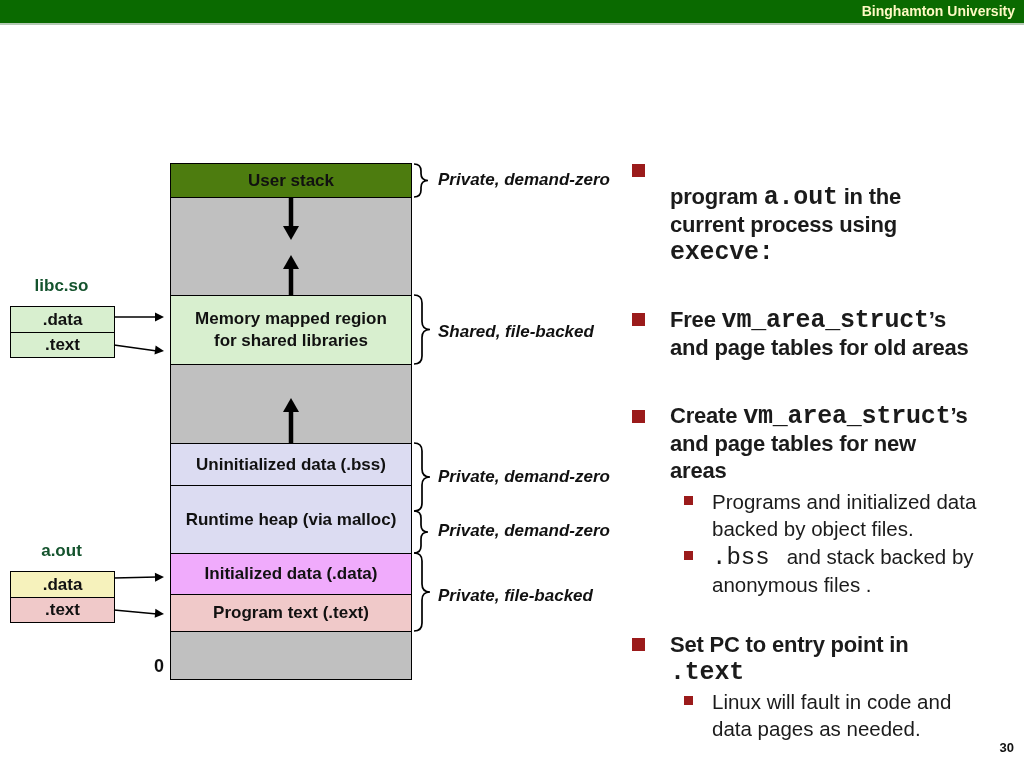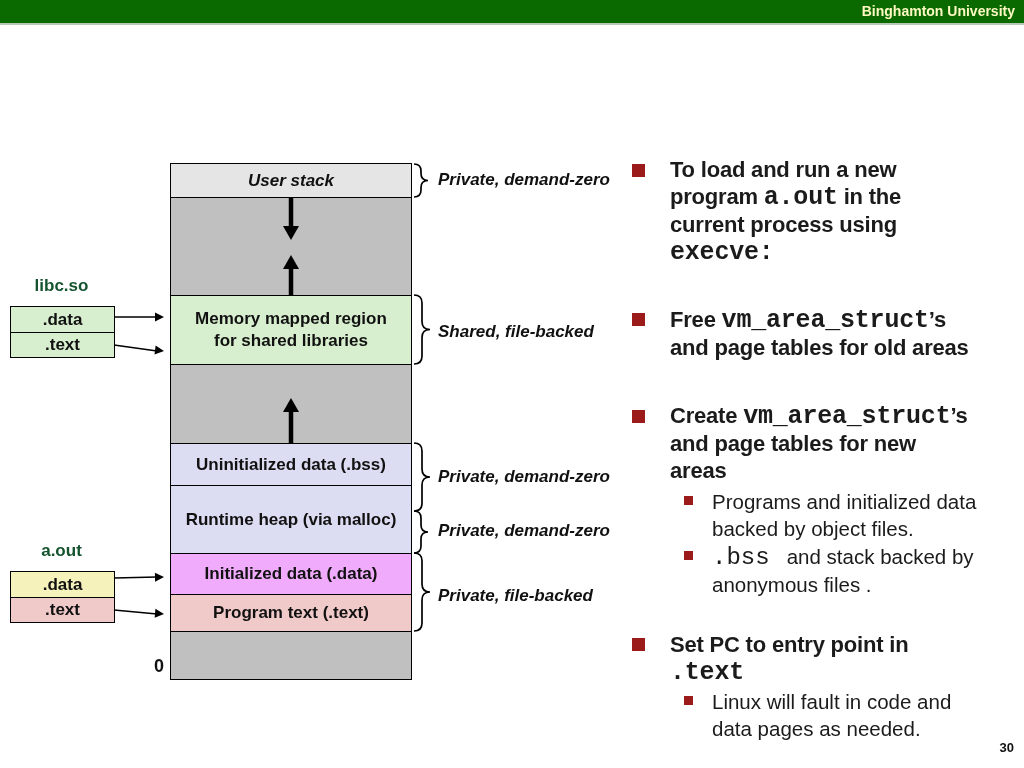--- a/index.html
+++ b/index.html
@@ -56,21 +56,21 @@
 <body>
 
 <div id="slide">
 
   <div id="header-bar" class="abs" style="background: rgb(10, 106, 0);">
     <div id="header-text" class="abs">Binghamton University</div>
   </div>
 
 
   <div id="mem-column" class="abs">
-      <div class="mem-row" style="height: 34px; background: #e5e5e5; font-style: italic;">User stack</div>
+      <div class="mem-row" style="height: 34px; background: #4d7c0f;">User stack</div>
       <div class="mem-row" style="height: 98px; background: rgb(192, 192, 192);"></div>
       <div class="mem-row" style="height: 69px; background: rgb(216, 239, 207);">Memory mapped region
 for shared libraries</div>
       <div class="mem-row" style="height: 79px; background: rgb(192, 192, 192);"></div>
       <div class="mem-row" style="height: 42px; background: rgb(220, 220, 242);">Uninitialized data (.bss)</div>
       <div class="mem-row" style="height: 68px; background: rgb(220, 220, 242);">Runtime heap (via malloc)</div>
       <div class="mem-row" style="height: 41px; background: #f0abfc;">Initialized data (.data)</div>
       <div class="mem-row" style="height: 37px; background: rgb(240, 201, 201);">Program text (.text)</div>
       <div class="mem-row" style="height: 47px; background: rgb(192, 192, 192);"></div>
     </div>
@@ -115,21 +115,21 @@
       <polygon points="164,614 154.7,617.8 155.4,608.8" fill="#000"></polygon>
       <path d="M 414 164 Q 421 164 421 171 L 421 173.5 Q 421 180.5 428 180.5 Q 421 180.5 421 187.5 L 421 190 Q 421 197 414 197" fill="none" stroke="#000" stroke-width="1.7"></path>
       <path d="M 414 295 Q 422 295 422 303 L 422 321.5 Q 422 329.5 430 329.5 Q 422 329.5 422 337.5 L 422 356 Q 422 364 414 364" fill="none" stroke="#000" stroke-width="1.7"></path>
       <path d="M 414 443 Q 422 443 422 451 L 422 469 Q 422 477 430 477 Q 422 477 422 485 L 422 503 Q 422 511 414 511" fill="none" stroke="#000" stroke-width="1.7"></path>
       <path d="M 414 511 Q 421 511 421 518 L 421 525 Q 421 532 428 532 Q 421 532 421 539 L 421 546 Q 421 553 414 553" fill="none" stroke="#000" stroke-width="1.7"></path>
       <path d="M 414 553 Q 422 553 422 561 L 422 584 Q 422 592 430 592 Q 422 592 422 600 L 422 623 Q 422 631 414 631" fill="none" stroke="#000" stroke-width="1.7"></path>
     </svg>
 
   <div id="bullets">
       <div class="abs bullet-sq" style="left: 632px; top: 164px; background: rgb(155, 27, 27);"></div>
-      <div class="abs bullet-text" style="left: 670px; top: 156px;"><span>To load and run a new</span><br><span>program </span><span class="mono">a.out</span><span> in the</span><br><span>current process using</span><br><span class="mono">execve:</span></div>
+      <div class="abs bullet-text" style="left: 670px; top: 156px;"><br><span>program </span><span class="mono">a.out</span><span> in the</span><br><span>current process using</span><br><span class="mono">execve:</span></div>
       <div class="abs bullet-sq" style="left: 632px; top: 313px; background: rgb(155, 27, 27);"></div>
       <div class="abs bullet-text" style="left: 670px; top: 306px;"><span>Free </span><span class="mono">vm_area_struct</span><span>’s</span><br><span>and page tables for old areas</span></div>
       <div class="abs bullet-sq" style="left: 632px; top: 410px; background: rgb(155, 27, 27);"></div>
       <div class="abs bullet-text" style="left: 670px; top: 402px;"><span>Create </span><span class="mono">vm_area_struct</span><span>’s</span><br><span>and page tables for new</span><br><span>areas</span></div>
       <div class="abs sub-sq" style="left: 684px; top: 496px; background: rgb(155, 27, 27);"></div>
       <div class="abs sub-text" style="left: 712px; top: 488px;"><span>Programs and initialized data</span><br><span>backed by object files.</span></div>
       <div class="abs sub-sq" style="left: 684px; top: 551px; background: rgb(155, 27, 27);"></div>
       <div class="abs sub-text" style="left: 712px; top: 543px;"><span class="mono">.bss</span><span>   and stack backed by</span><br><span>anonymous files .</span></div>
       <div class="abs bullet-sq" style="left: 632px; top: 638px; background: rgb(155, 27, 27);"></div>
       <div class="abs bullet-text" style="left: 670px; top: 631px;"><span>Set PC to entry point in</span><br><span class="mono">.text</span></div>

